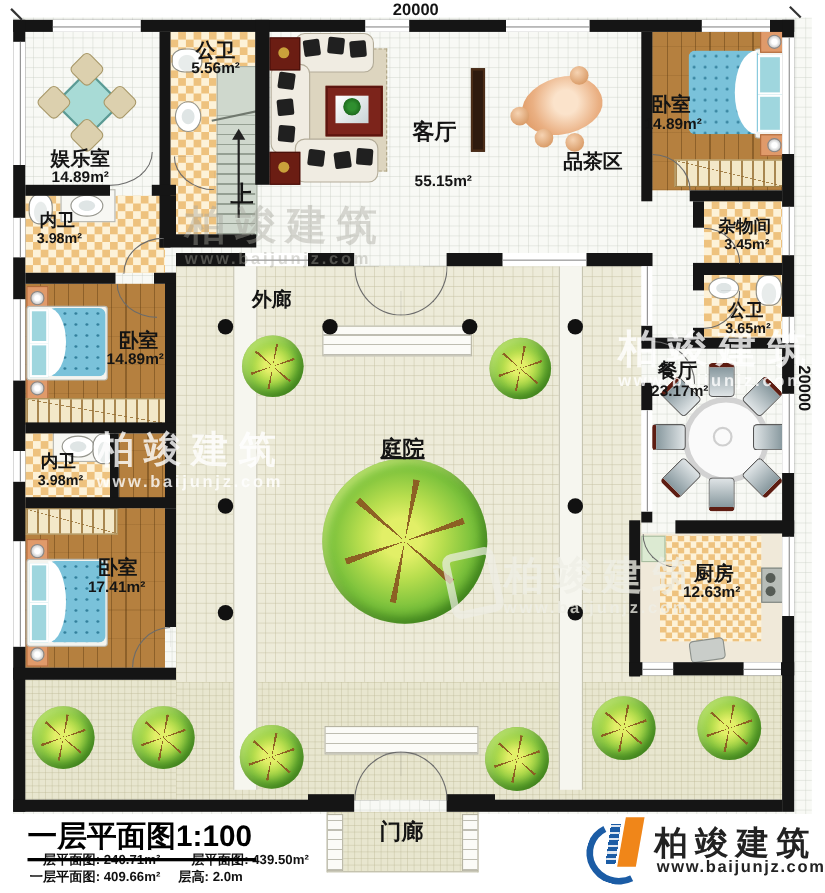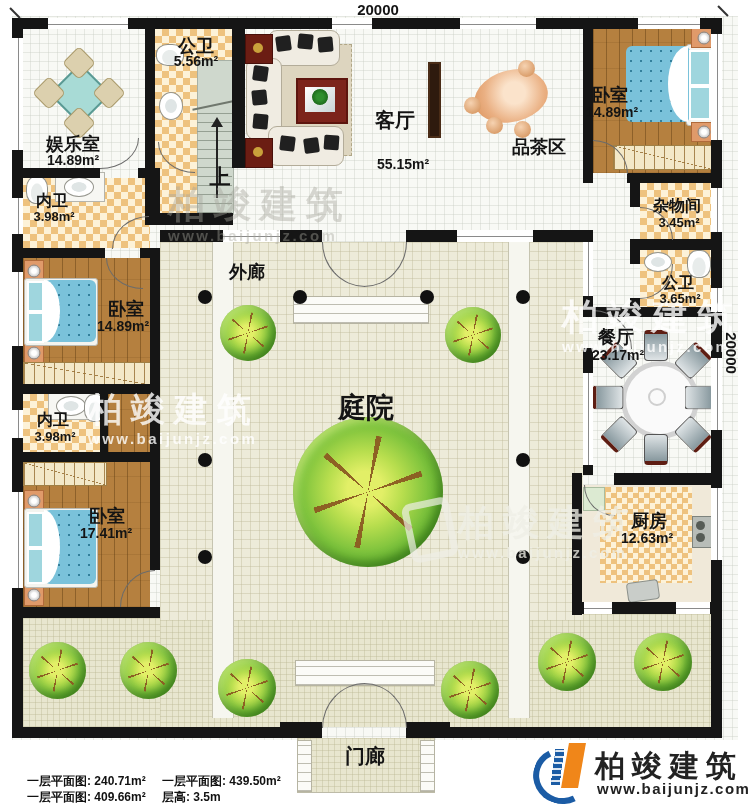--- a/index.html
+++ b/index.html
@@ -349,39 +349,42 @@
   <div class="lbl lbl-area" style="left:647px;top:538px;">12.63m²</div>
   <div class="lbl lbl-name" style="left:52px;top:201px;font-size:16px;">内卫</div>
   <div class="lbl lbl-area" style="left:54px;top:216px;font-size:13px;">3.98m²</div>
   <div class="lbl lbl-name" style="left:126px;top:309px;">卧室</div>
   <div class="lbl lbl-area" style="left:123px;top:326px;">14.89m²</div>
   <div class="lbl lbl-name" style="left:53px;top:420px;font-size:16px;">内卫</div>
   <div class="lbl lbl-area" style="left:55px;top:436px;font-size:13px;">3.98m²</div>
   <div class="lbl lbl-name" style="left:107px;top:516px;">卧室</div>
   <div class="lbl lbl-area" style="left:106px;top:533px;">17.41m²</div>
   <div class="lbl lbl-name" style="left:247px;top:272px;">外廊</div>
-  <div class="lbl lbl-name" style="left:366px;top:408px;font-size:28px;">庭院</div>
+  <div class="lbl lbl-name" style="left:366px;top:408px;font-size:20px;text-decoration:underline;">庭院</div>
   <div class="lbl lbl-name" style="left:365px;top:756px;font-size:20px;">门廊</div>
   <div class="lbl" style="left:220px;top:177px;font-size:21px;">上</div>
 
+  <div class="abs" style="left:25px;top:742px;z-index:50;border-bottom:3px solid #000;padding:0 4px 2px 0;font-weight:bold;font-size:27px;color:#000;white-space:nowrap;">
+    <span>一层平面图</span><span>1:100</span>
+  </div>
   <div class="stat-line" style="left:27px;top:773px;">
     <span>一层平面图:</span>
     <span>240.71m²</span>
   </div>
   <div class="stat-line" style="left:162px;top:773px;">
     <span>一层平面图:</span>
     <span>439.50m²</span>
   </div>
   <div class="stat-line" style="left:27px;top:789px;">
     <span>一层平面图:</span>
     <span>409.66m²</span>
   </div>
   <div class="stat-line" style="left:162px;top:789px;">
     <span>层高:</span>
-    <span>3.5m</span>
+    <span>2.0m</span>
   </div>
 
   <div class="abs" style="left:533px;top:748px;width:46px;height:44px;border:6px solid #1b5ca5;border-top-color:transparent;border-right-color:transparent;border-radius:50%;transform:rotate(18deg);z-index:50;"></div>
   <div class="abs" style="left:551px;top:746px;width:13px;height:42px;background:#1b5ca5;transform:skewX(-8deg);z-index:51;background-image:repeating-linear-gradient(0deg,rgba(255,255,255,.85) 0 2px,transparent 2px 6px);background-clip:content-box;padding:3px 2px;box-sizing:border-box;"></div>
   <div class="abs" style="left:565px;top:743px;width:17px;height:45px;background:#f08619;transform:skewX(-10deg);z-index:52;"></div>
   <div class="abs" style="left:595px;top:746px;z-index:50;font-weight:bold;font-size:30px;letter-spacing:7px;color:#222;white-space:nowrap;">柏竣建筑</div>
   <div class="abs" style="left:597px;top:780px;z-index:50;font-weight:bold;font-size:15px;letter-spacing:1.5px;color:#222;white-space:nowrap;">www.baijunjz.com</div>
 
 </div>
 

